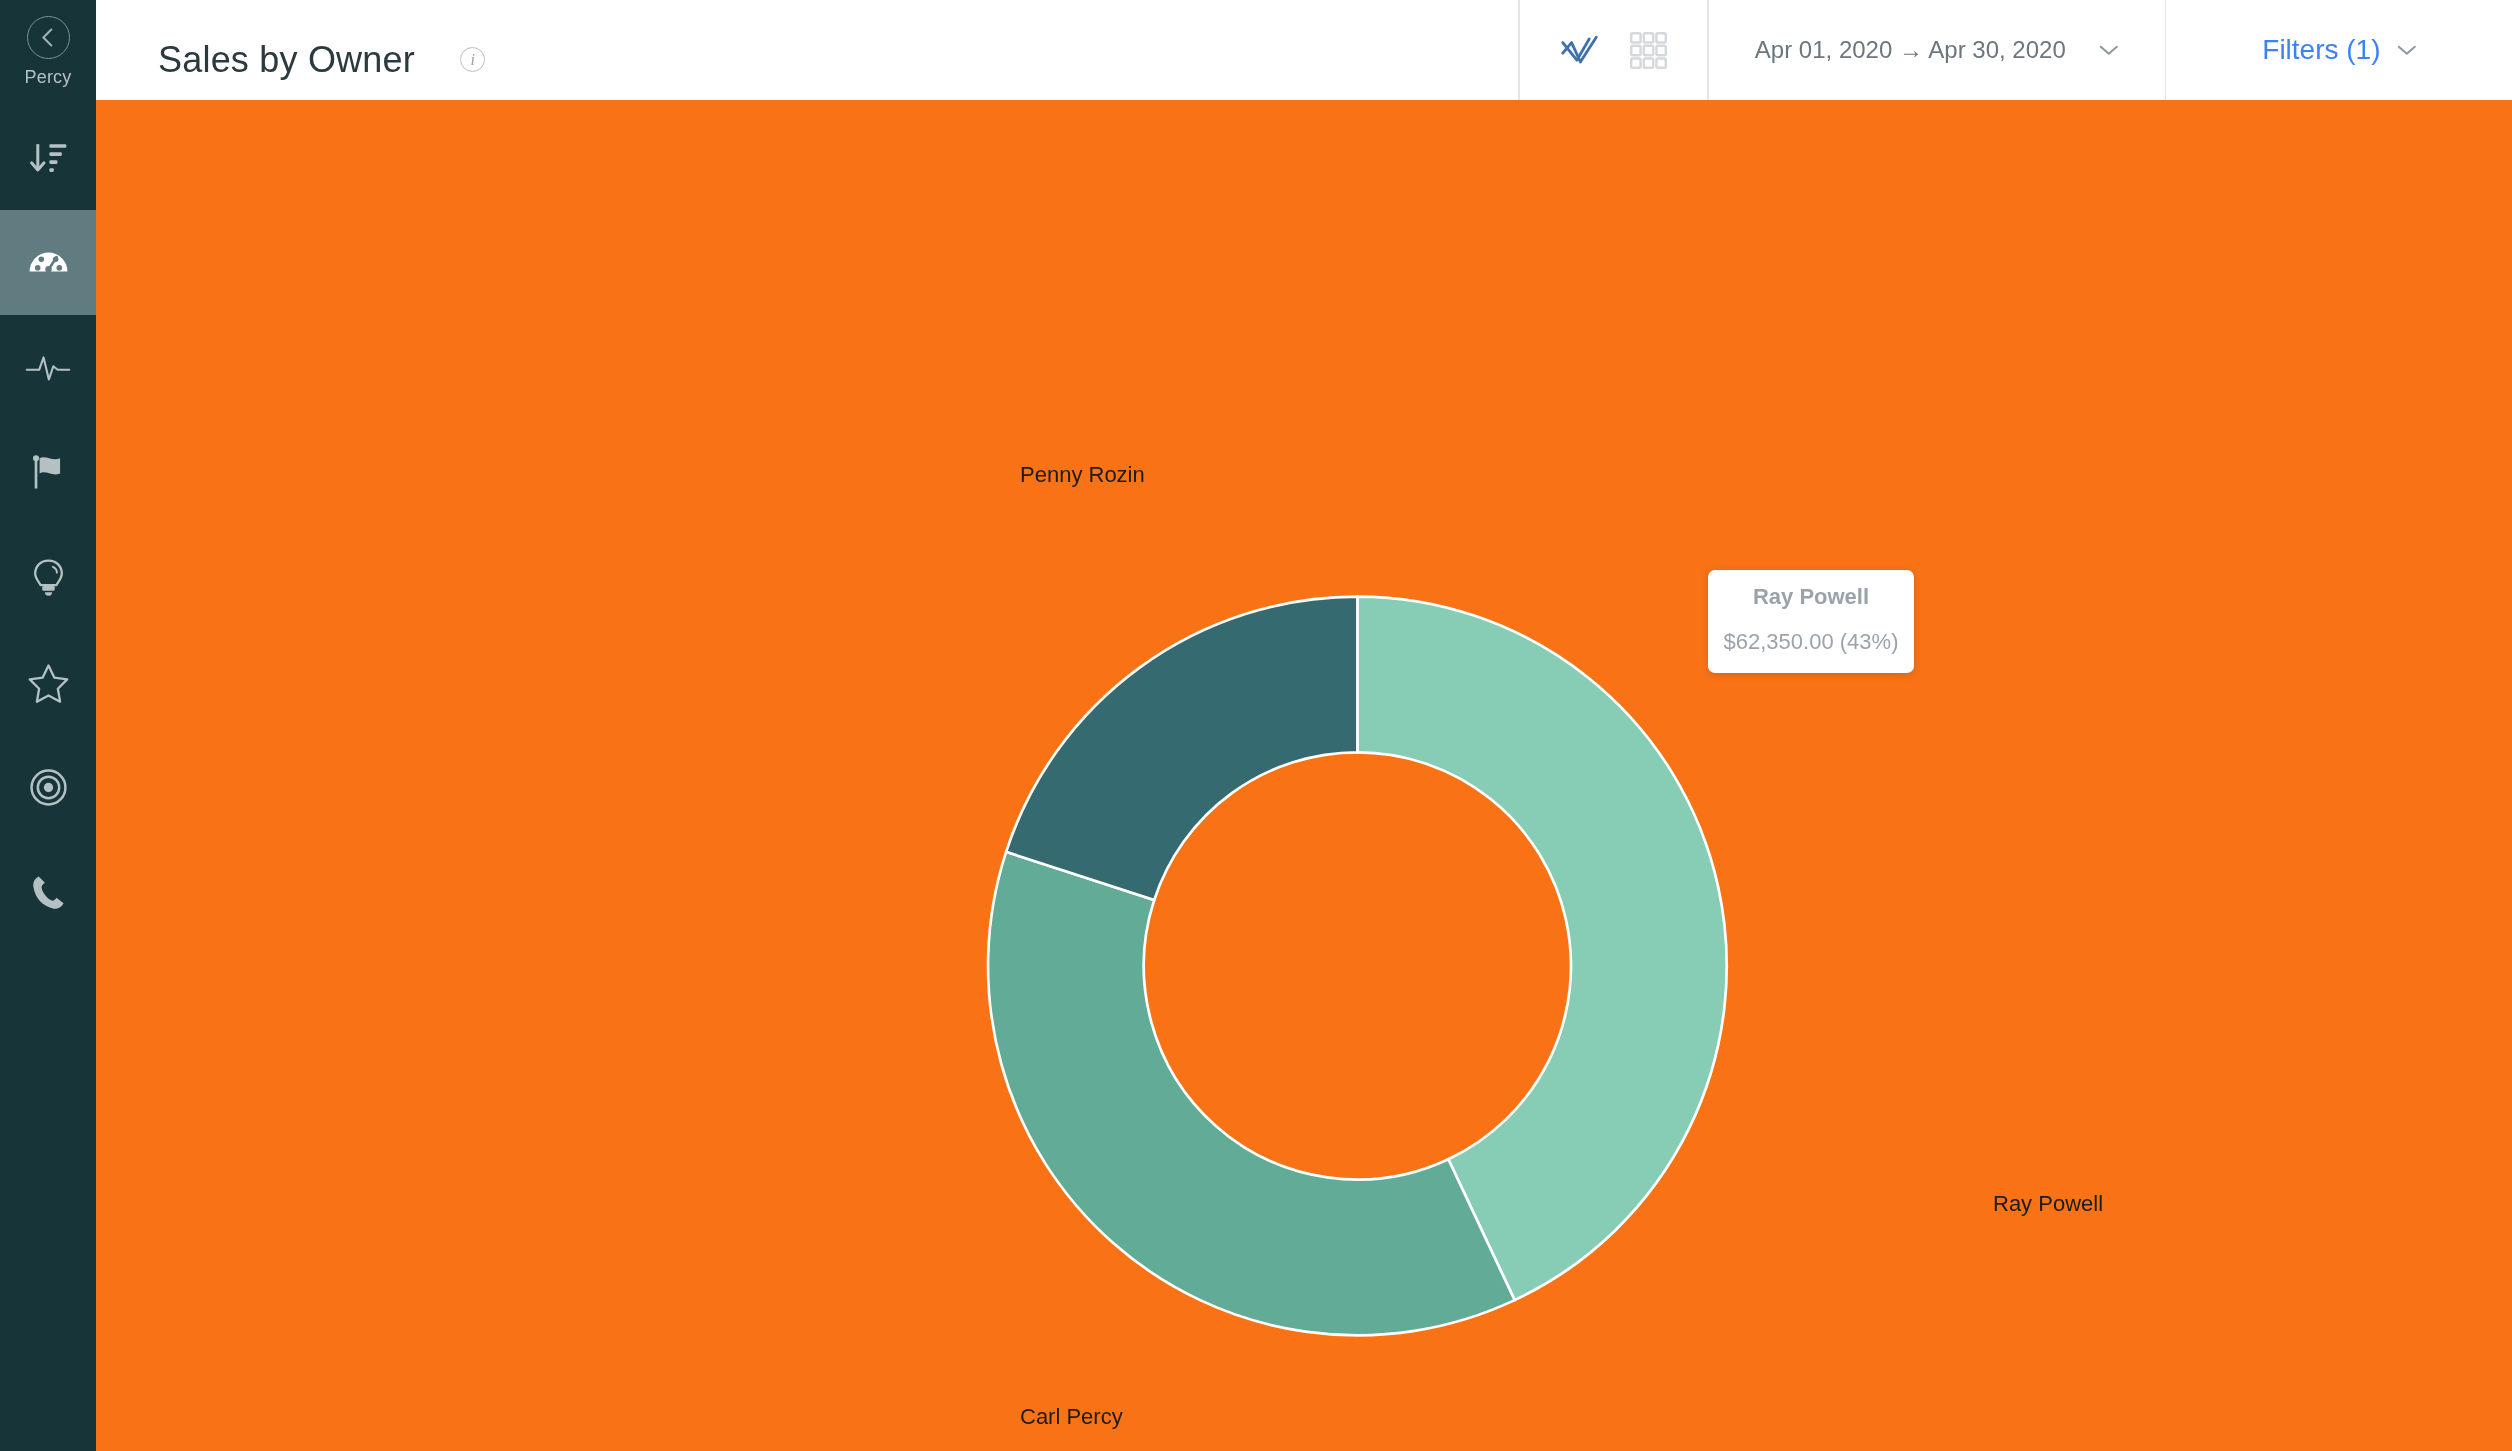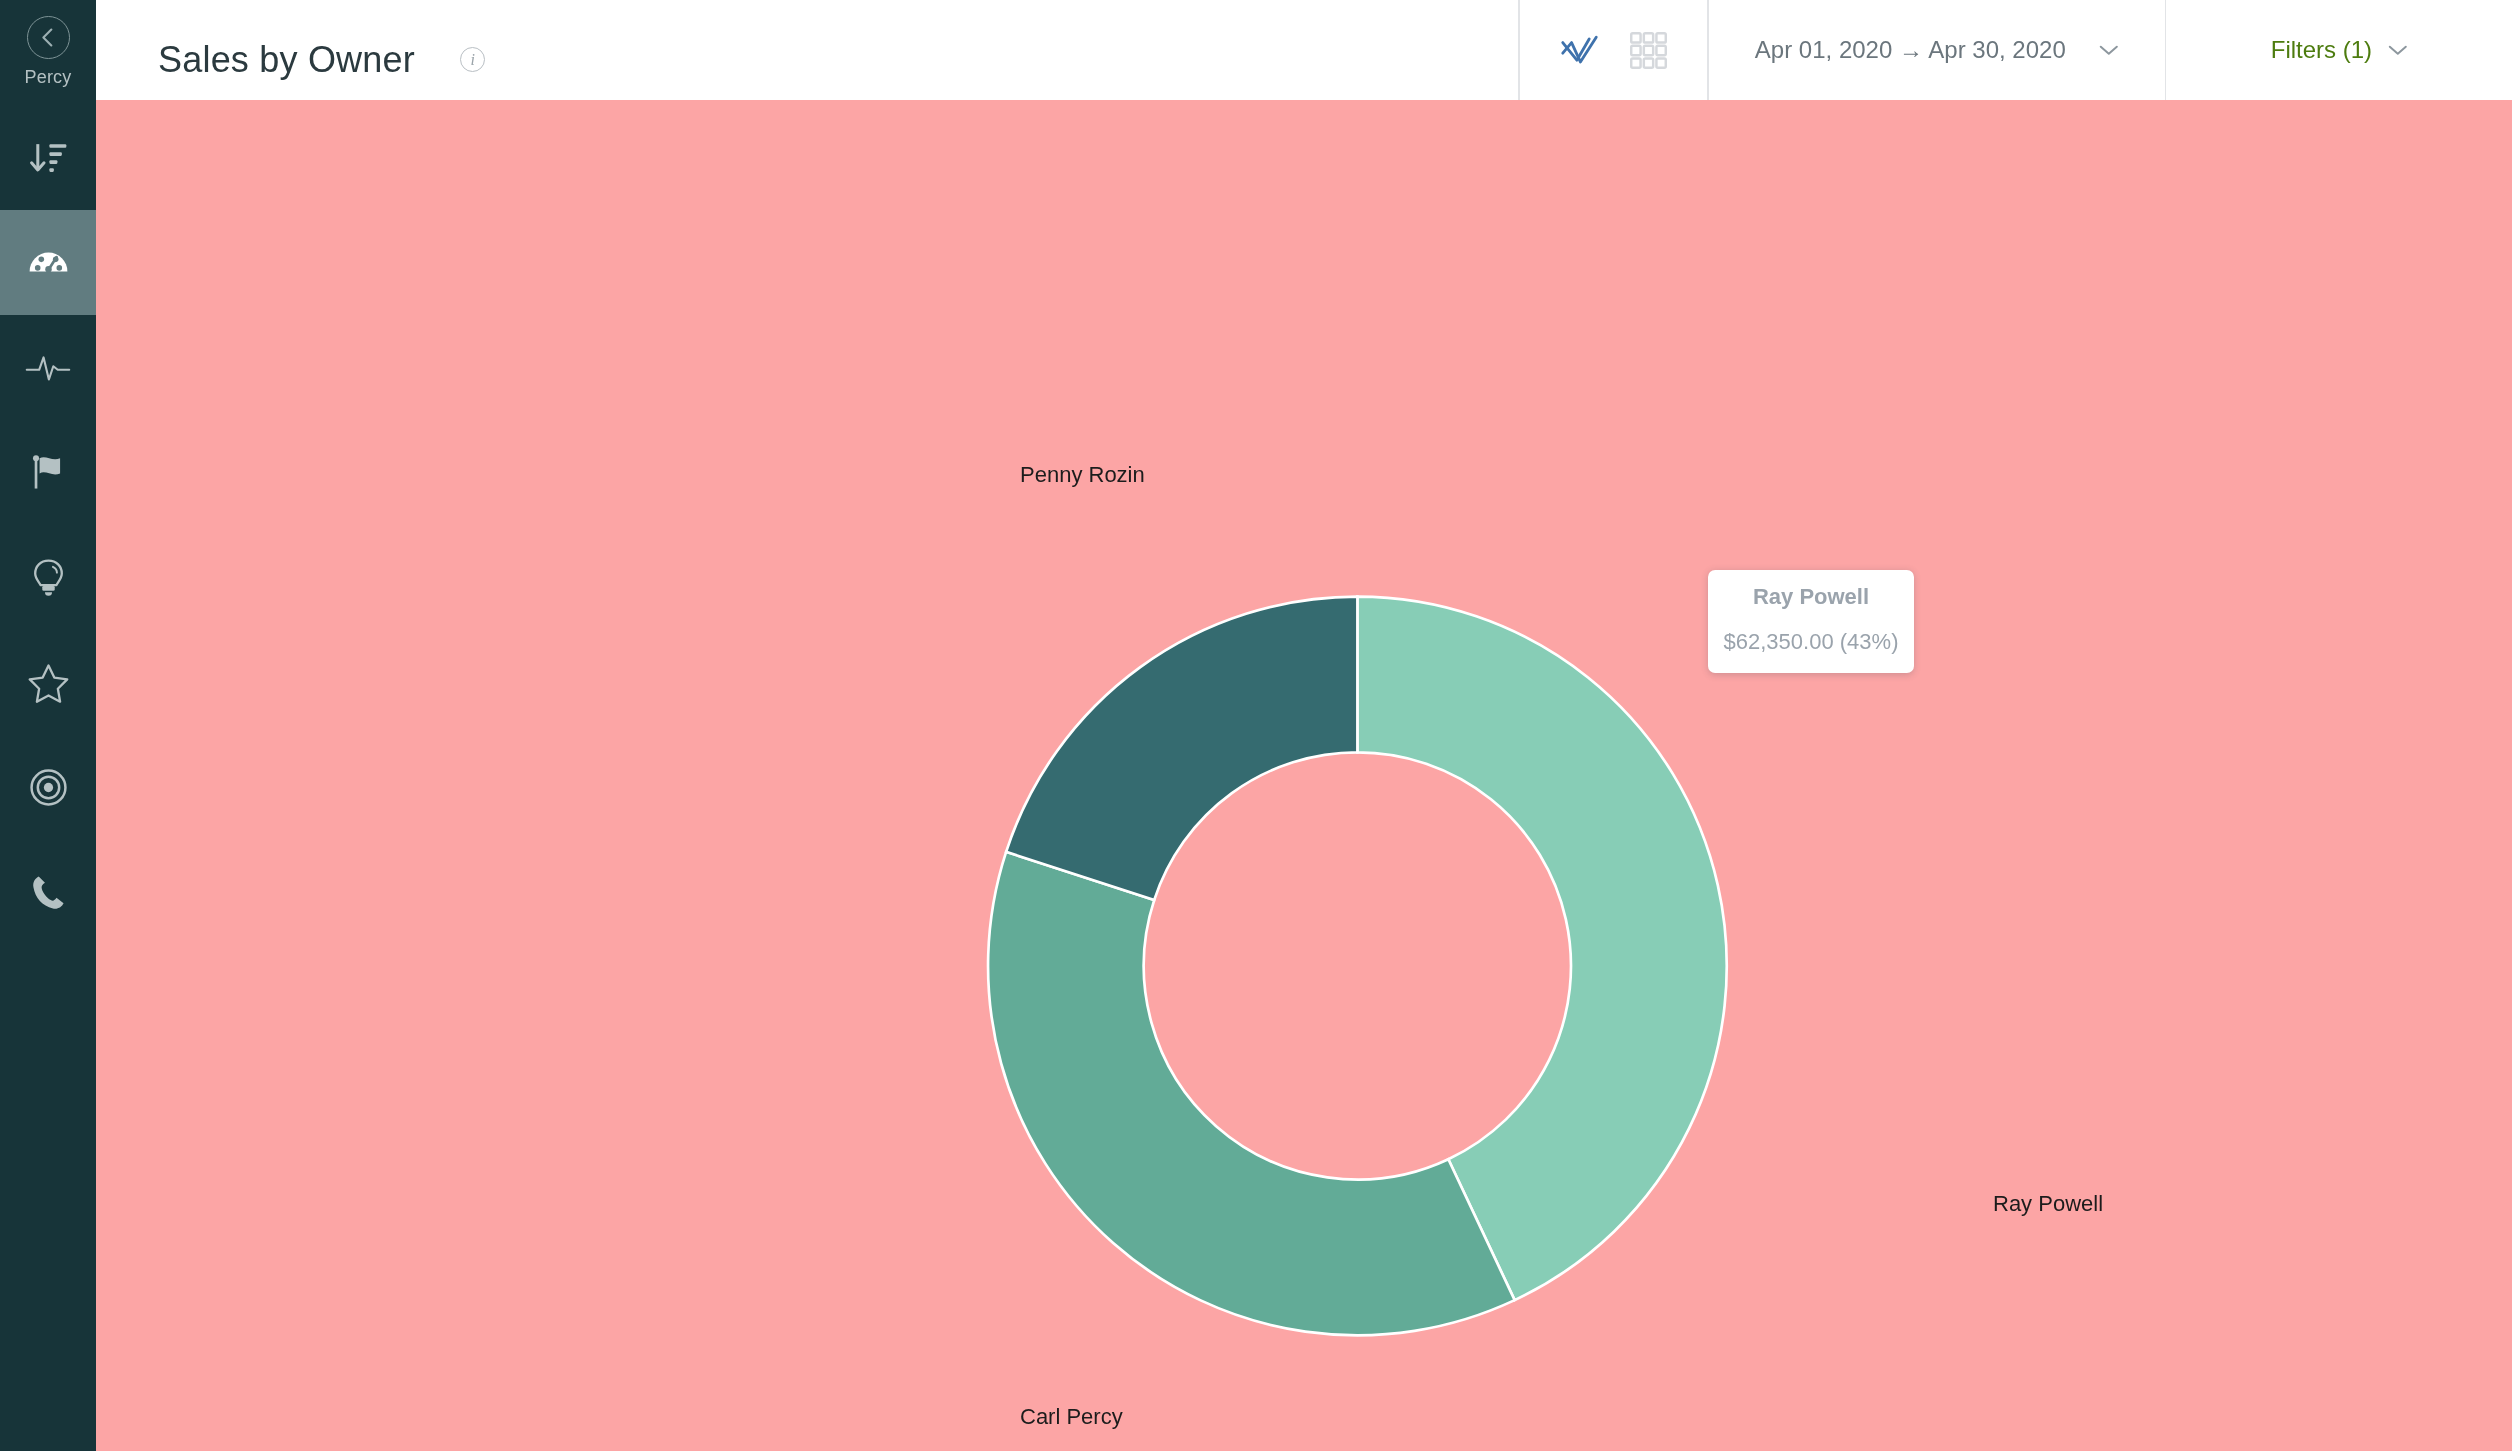--- a/index.html
+++ b/index.html
@@ -123,28 +123,28 @@
   .date-text { font-size: 24px; color: #6b767d; white-space: nowrap; }
   .filters-zone {
     flex: 1 1 auto;
     display: flex;
     align-items: center;
     justify-content: center;
     gap: 16px;
     height: 100px;
     cursor: pointer;
   }
-  .filters-text { font-size: 24px; color: #4d7c0f; white-space: nowrap; }
+  .filters-text { font-size: 28px; color: #3b82f6; white-space: nowrap; }
   .caret { display: inline-flex; }
 
   
   .canvas {
     flex: 1 1 auto;
     position: relative;
-    background: #fca5a5;
+    background: #f97316;
     overflow: hidden;
   }
   .chart-svg { position: absolute; left: 0; top: 0; }
   .slice-label {
     position: absolute;
     font-size: 22px;
     color: #1c1c1c;
     white-space: nowrap;
   }
   .lbl-penny { left: 924px; top: 362px; }

